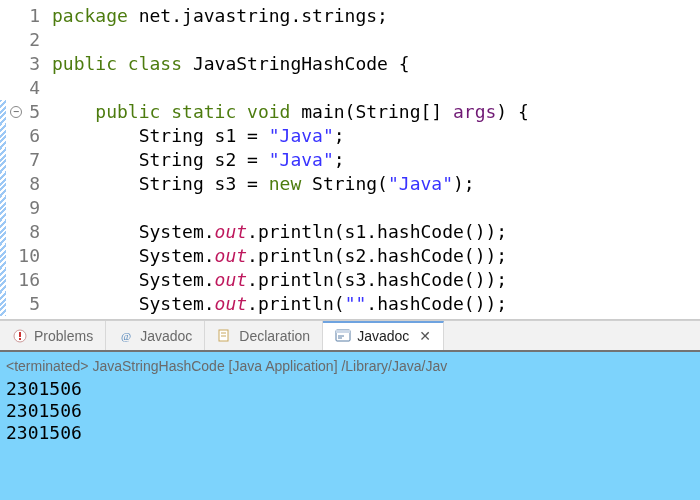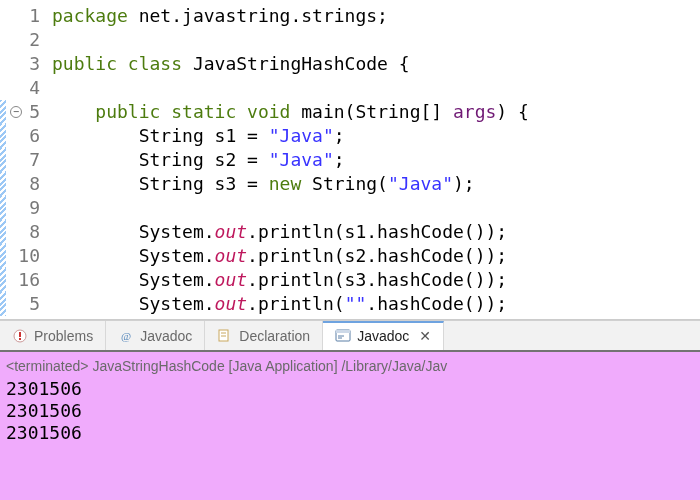--- a/index.html
+++ b/index.html
@@ -115,21 +115,21 @@
   .tab svg { width: 16px; height: 16px; }
   .tab .close {
     font-family: sans-serif;
     font-size: 14px;
     color: #555;
     margin-left: 4px;
   }
 
   .console {
     flex: 1;
-    background: #f0abfc;
+    background: #7dd3fc;
     font-family: "Menlo", "Consolas", monospace;
     padding: 4px 6px;
     overflow: hidden;
   }
   .console-header {
     font-family: -apple-system, "Segoe UI", sans-serif;
     font-size: 14px;
     color: #6a6a6a;
     padding: 2px 0 4px 0;
     white-space: nowrap;

